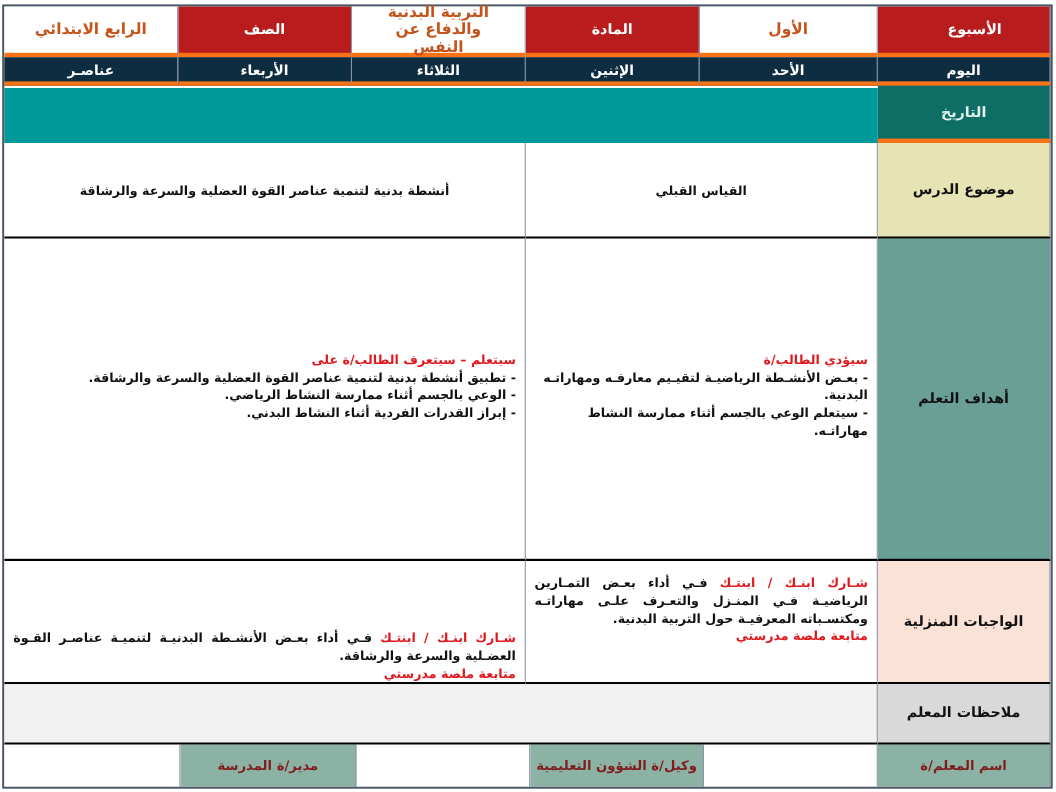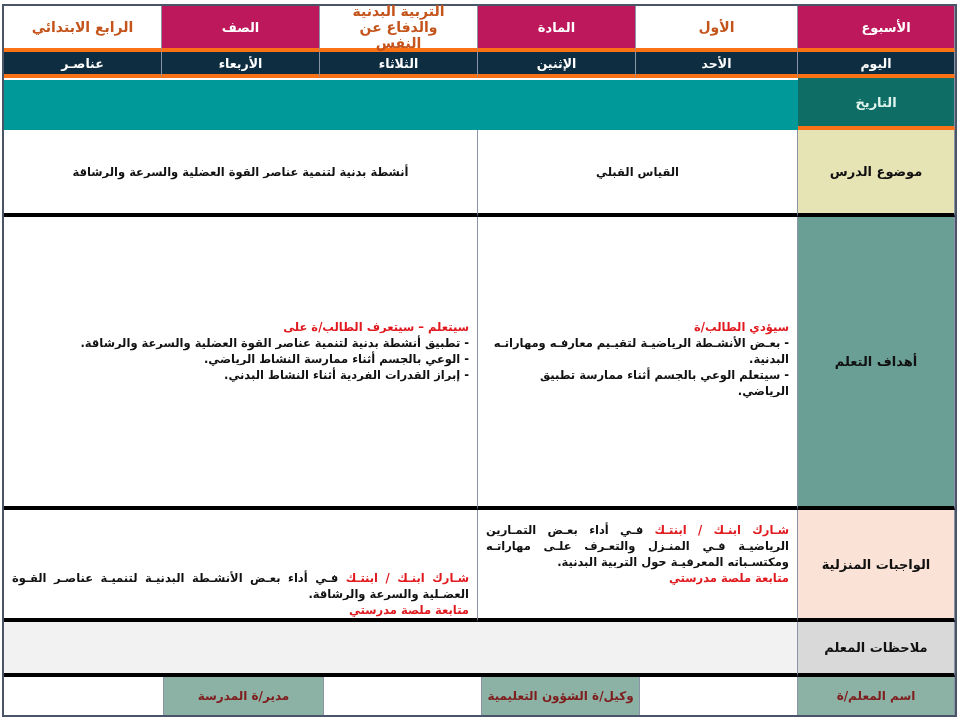--- a/index.html
+++ b/index.html
@@ -10,39 +10,39 @@
   .sheet {
     position:absolute; left:2px; top:4px; width:955px; height:713px;
     border:2px solid #4a5668; box-sizing:border-box; background:#ffffff;
   }
   .cell {
     position:absolute; box-sizing:border-box;
     border-right:1px solid #8a94a6; border-bottom:4px solid #f97316;
     display:flex; align-items:center; justify-content:center; text-align:center;
     direction:rtl;
   }
-  .lbl-green { background:#be185d; color:#ffffff; font-size:13px; font-weight:bold; }
+  .lbl-green { background:#b91c1c; color:#ffffff; font-size:13px; font-weight:bold; }
   .val-orange { background:#ffffff; color:#c4541b; font-size:14px; font-weight:bold; line-height:16px; }
   .navy { background:#0f2d40; color:#ffffff; font-size:12.5px; font-weight:bold; }
   .date-bar { background:#009999; border:none; }
   .date-lbl { background:#0e6e66; color:#dff5ee; font-size:13px; font-weight:bold; }
   .topic-lbl { background:#e6e3b4; color:#111; font-size:13px; font-weight:bold; }
   .obj-lbl { background:#6a9f96; color:#111; font-size:13px; font-weight:bold; }
   .hw-lbl { background:#fbe2d6; color:#111; font-size:13px; font-weight:bold; }
   .notes-lbl { background:#d9d9d9; color:#111; font-size:13px; font-weight:bold; }
   .notes-area { background:#f2f2f2; }
   .sig-lbl { background:#8bb2a5; color:#7f1d1d; font-size:12px; font-weight:bold; }
   .white { background:#ffffff; }
   .body-text { color:#111; font-size:11.5px; font-weight:bold; }
   .block {
     direction:rtl; text-align:right; font-size:11.5px; font-weight:bold; color:#111; line-height:16px;
     padding:0 8px;
   }
   .red { color:#e0191f; }
-  .thick-h { border-bottom:4px solid #000000; }
+  .thick-h { border-bottom:2px solid #000000; }
 </style>
 </head>
 <body>
 
 <div class="sheet">
 
   <div class="cell lbl-green" style="left:794px; top:0; width:157px; height:46px;padding-left:20px;">الأسبوع</div>
   <div class="cell val-orange" style="left:632px; top:0; width:162px; height:46px;">الأول</div>
   <div class="cell lbl-green" style="left:474px; top:0; width:158px; height:46px;">المادة</div>
   <div class="cell val-orange" style="left:316px; top:0; width:158px; height:46px; padding:0 20px;">التربية البدنية والدفاع عن النفس</div>
@@ -61,21 +61,21 @@
 
   <div class="cell topic-lbl thick-h" style="left:794px; top:124px; width:157px; height:87px;">موضوع الدرس</div>
   <div class="cell white body-text thick-h" style="left:474px; top:124px; width:320px; height:87px;">القياس القبلي</div>
   <div class="cell white body-text thick-h" style="left:0; top:124px; width:474px; height:87px;">أنشطة بدنية لتنمية عناصر القوة العضلية والسرعة والرشاقة</div>
 
   <div class="cell obj-lbl thick-h" style="left:794px; top:211px; width:157px; height:293px;">أهداف التعلم</div>
   <div class="cell white thick-h" style="left:474px; top:211px; width:320px; height:293px; justify-content:flex-start; align-items:flex-start;">
     <div class="block" style="margin-top:102px; width:100%; box-sizing:border-box;">
       <div class="red">سيؤدي الطالب/ة</div>
       <div>- بعـض الأنشـطة الرياضيـة لتقيـيم معارفـه ومهاراتـه البدنية.</div>
-      <div>- سيتعلم الوعي بالجسم أثناء ممارسة تطبيق الرياضي.</div>
+      <div>- سيتعلم الوعي بالجسم أثناء ممارسة النشاط مهاراتـه.</div>
     </div>
   </div>
   <div class="cell white thick-h" style="left:0; top:211px; width:474px; height:293px; justify-content:flex-start; align-items:flex-start;">
     <div class="block" style="margin-top:102px; width:100%; box-sizing:border-box;">
       <div class="red">سيتعلم – سيتعرف الطالب/ة على</div>
       <div>- تطبيق أنشطة بدنية لتنمية عناصر القوة العضلية والسرعة والرشاقة.</div>
       <div>- الوعي بالجسم أثناء ممارسة النشاط الرياضي.</div>
       <div>- إبراز القدرات الفردية أثناء النشاط البدني.</div>
     </div>
   </div>

